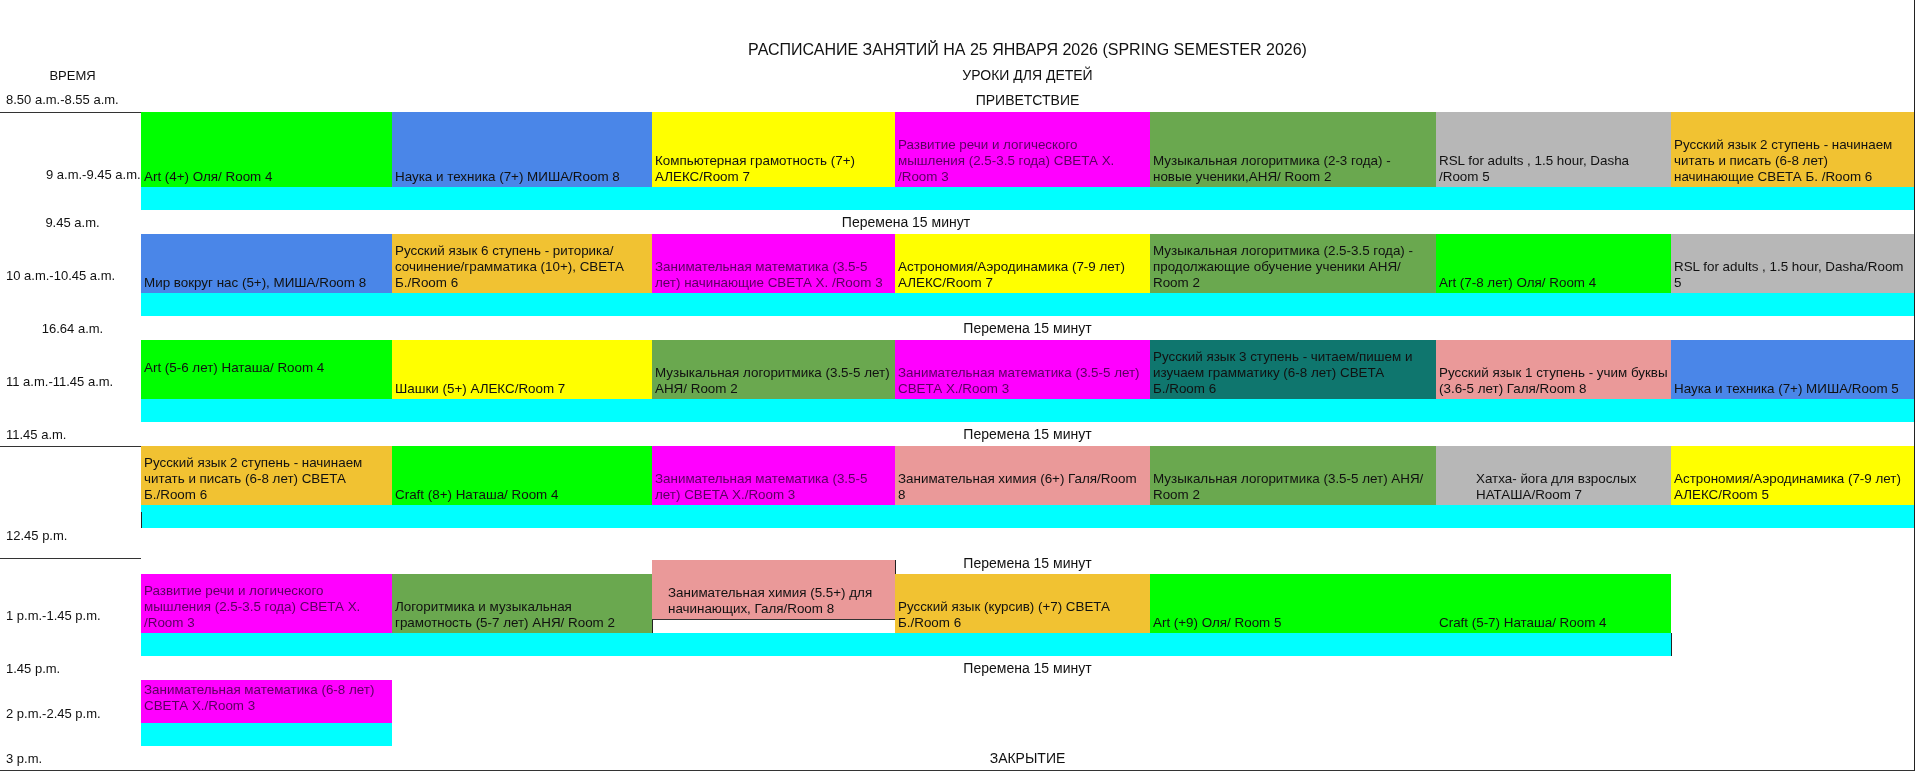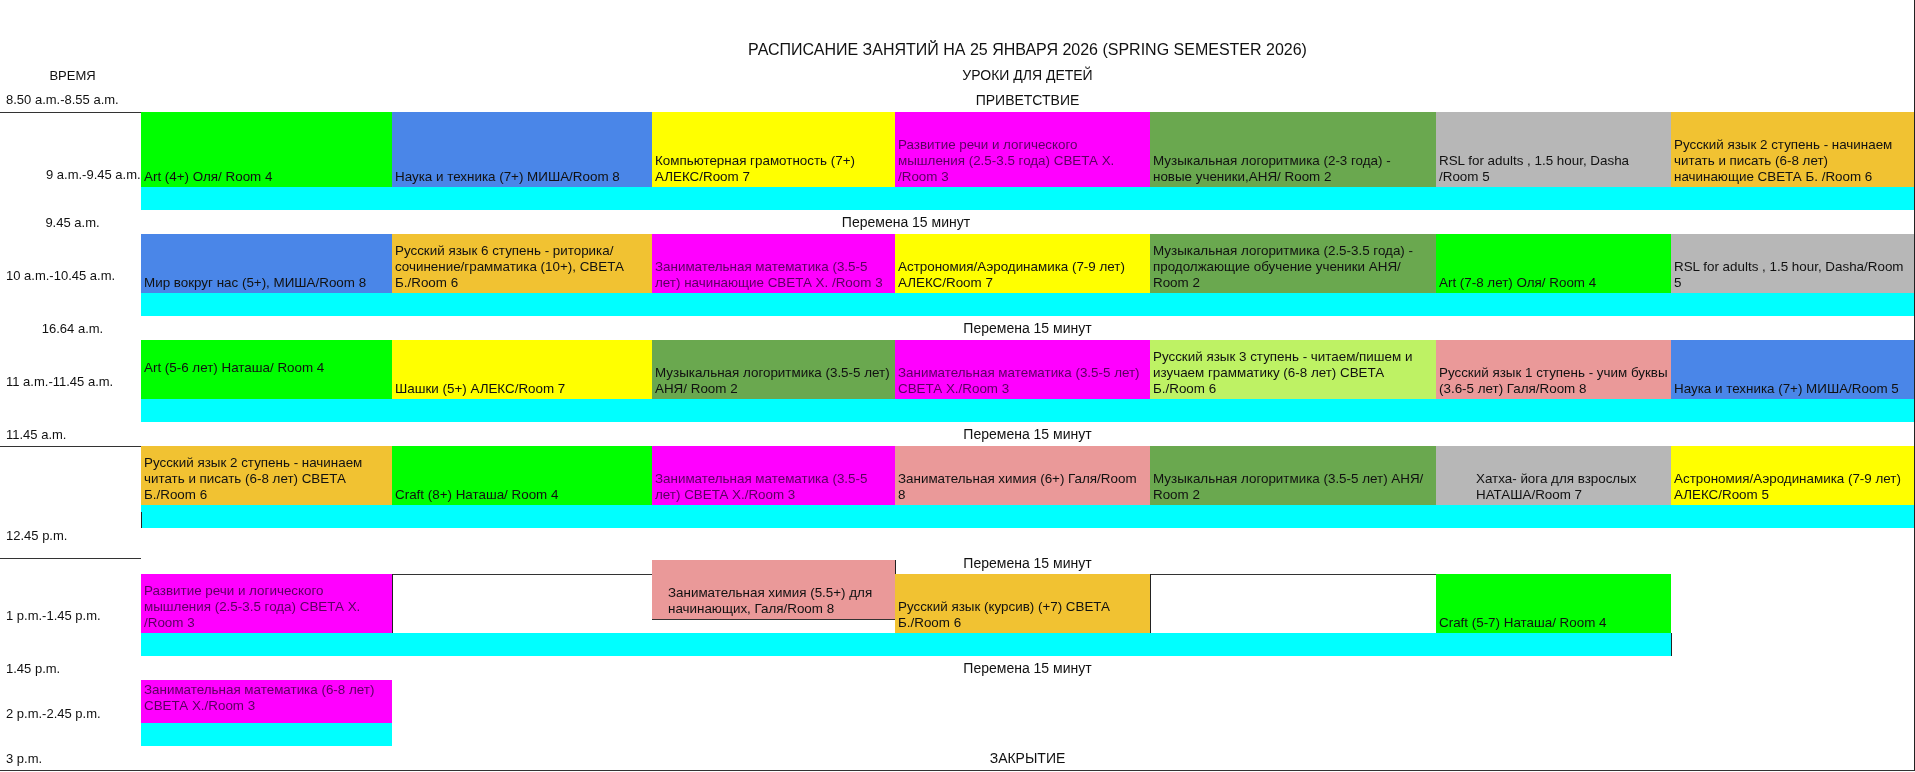--- a/index.html
+++ b/index.html
@@ -108,21 +108,21 @@
     </div>
   <div class="c lesson" style="left:392px;top:340px;width:261px;height:60px;background:#ffff00;">
       <span>Шашки (5+) АЛЕКС/Room 7</span>
     </div>
   <div class="c lesson" style="left:652px;top:340px;width:244px;height:60px;background:#6aa84f;">
       <span>Музыкальная логоритмика (3.5-5 лет) АНЯ/ Room 2</span>
     </div>
   <div class="c lesson magenta-text" style="left:895px;top:340px;width:256px;height:60px;background:#ff00ff;">
       <span>Занимательная математика (3.5-5 лет) СВЕТА Х./Room 3</span>
     </div>
-  <div class="c lesson" style="left:1150px;top:340px;width:287px;height:60px;background:#bef264;">
+  <div class="c lesson" style="left:1150px;top:340px;width:287px;height:60px;background:#0f766e;">
       <span>Русский язык 3 ступень - читаем/пишем и изучаем грамматику (6-8 лет) СВЕТА Б./Room 6</span>
     </div>
   <div class="c lesson" style="left:1436px;top:340px;width:236px;height:60px;background:#ea9999;">
       <span>Русский язык 1 ступень - учим буквы (3.6-5 лет) Галя/Room 8</span>
     </div>
   <div class="c lesson" style="left:1671px;top:340px;width:244px;height:60px;background:#4a86e8;">
       <span>Наука и техника (7+) МИША/Room 5</span>
     </div>
   <div class="c cyan" style="left:141px;top:399px;width:252px;height:24px;"></div>
   <div class="c cyan" style="left:392px;top:399px;width:261px;height:24px;"></div>
@@ -164,25 +164,31 @@
   <div class="c cyan" style="left:1436px;top:505px;width:236px;height:24px;"></div>
   <div class="c cyan" style="left:1671px;top:505px;width:244px;height:24px;"></div>
 
   <div class="c time" style="left:0;top:512px;width:142px;height:47px;">12.45 p.m.</div>
   <div class="c banner bottom" style="left:141px;top:528px;width:1774px;height:47px;">Перемена 15 минут</div>
 
   <div class="c time" style="left:0;top:574px;width:142px;height:83px;">1 p.m.-1.45 p.m.</div>
   <div class="c lesson magenta-text" style="left:141px;top:574px;width:252px;height:60px;background:#ff00ff;">
       <span>Развитие речи и логического мышления (2.5-3.5 года) СВЕТА Х. /Room 3</span>
     </div>
+  <div class="c lesson" style="left:392px;top:574px;width:261px;height:60px;background:#6aa84f;">
+      <span>Логоритмика и музыкальная грамотность (5-7 лет) АНЯ/ Room 2</span>
+    </div>
   <div class="c lesson" style="left:652px;top:560px;width:244px;height:60px;background:#ea9999;padding-left:16px;">
       <span>Занимательная химия (5.5+) для начинающих, Галя/Room 8</span>
     </div>
   <div class="c lesson" style="left:895px;top:574px;width:256px;height:60px;background:#f1c232;">
       <span>Русский язык (курсив) (+7) СВЕТА Б./Room 6</span>
+    </div>
+  <div class="c lesson" style="left:1150px;top:574px;width:287px;height:60px;background:#00ff00;">
+      <span>Art (+9) Оля/ Room 5</span>
     </div>
   <div class="c lesson" style="left:1436px;top:574px;width:236px;height:60px;background:#00ff00;">
       <span>Craft (5-7) Наташа/ Room 4</span>
     </div>
   <div class="c empty" style="left:1671px;top:574px;width:244px;height:83px;"></div>
   <div class="c cyan" style="left:141px;top:633px;width:252px;height:24px;"></div>
   <div class="c cyan" style="left:392px;top:633px;width:261px;height:24px;"></div>
   <div class="c cyan" style="left:652px;top:633px;width:244px;height:24px;"></div>
   <div class="c cyan" style="left:895px;top:633px;width:256px;height:24px;"></div>
   <div class="c cyan" style="left:1150px;top:633px;width:287px;height:24px;"></div>

